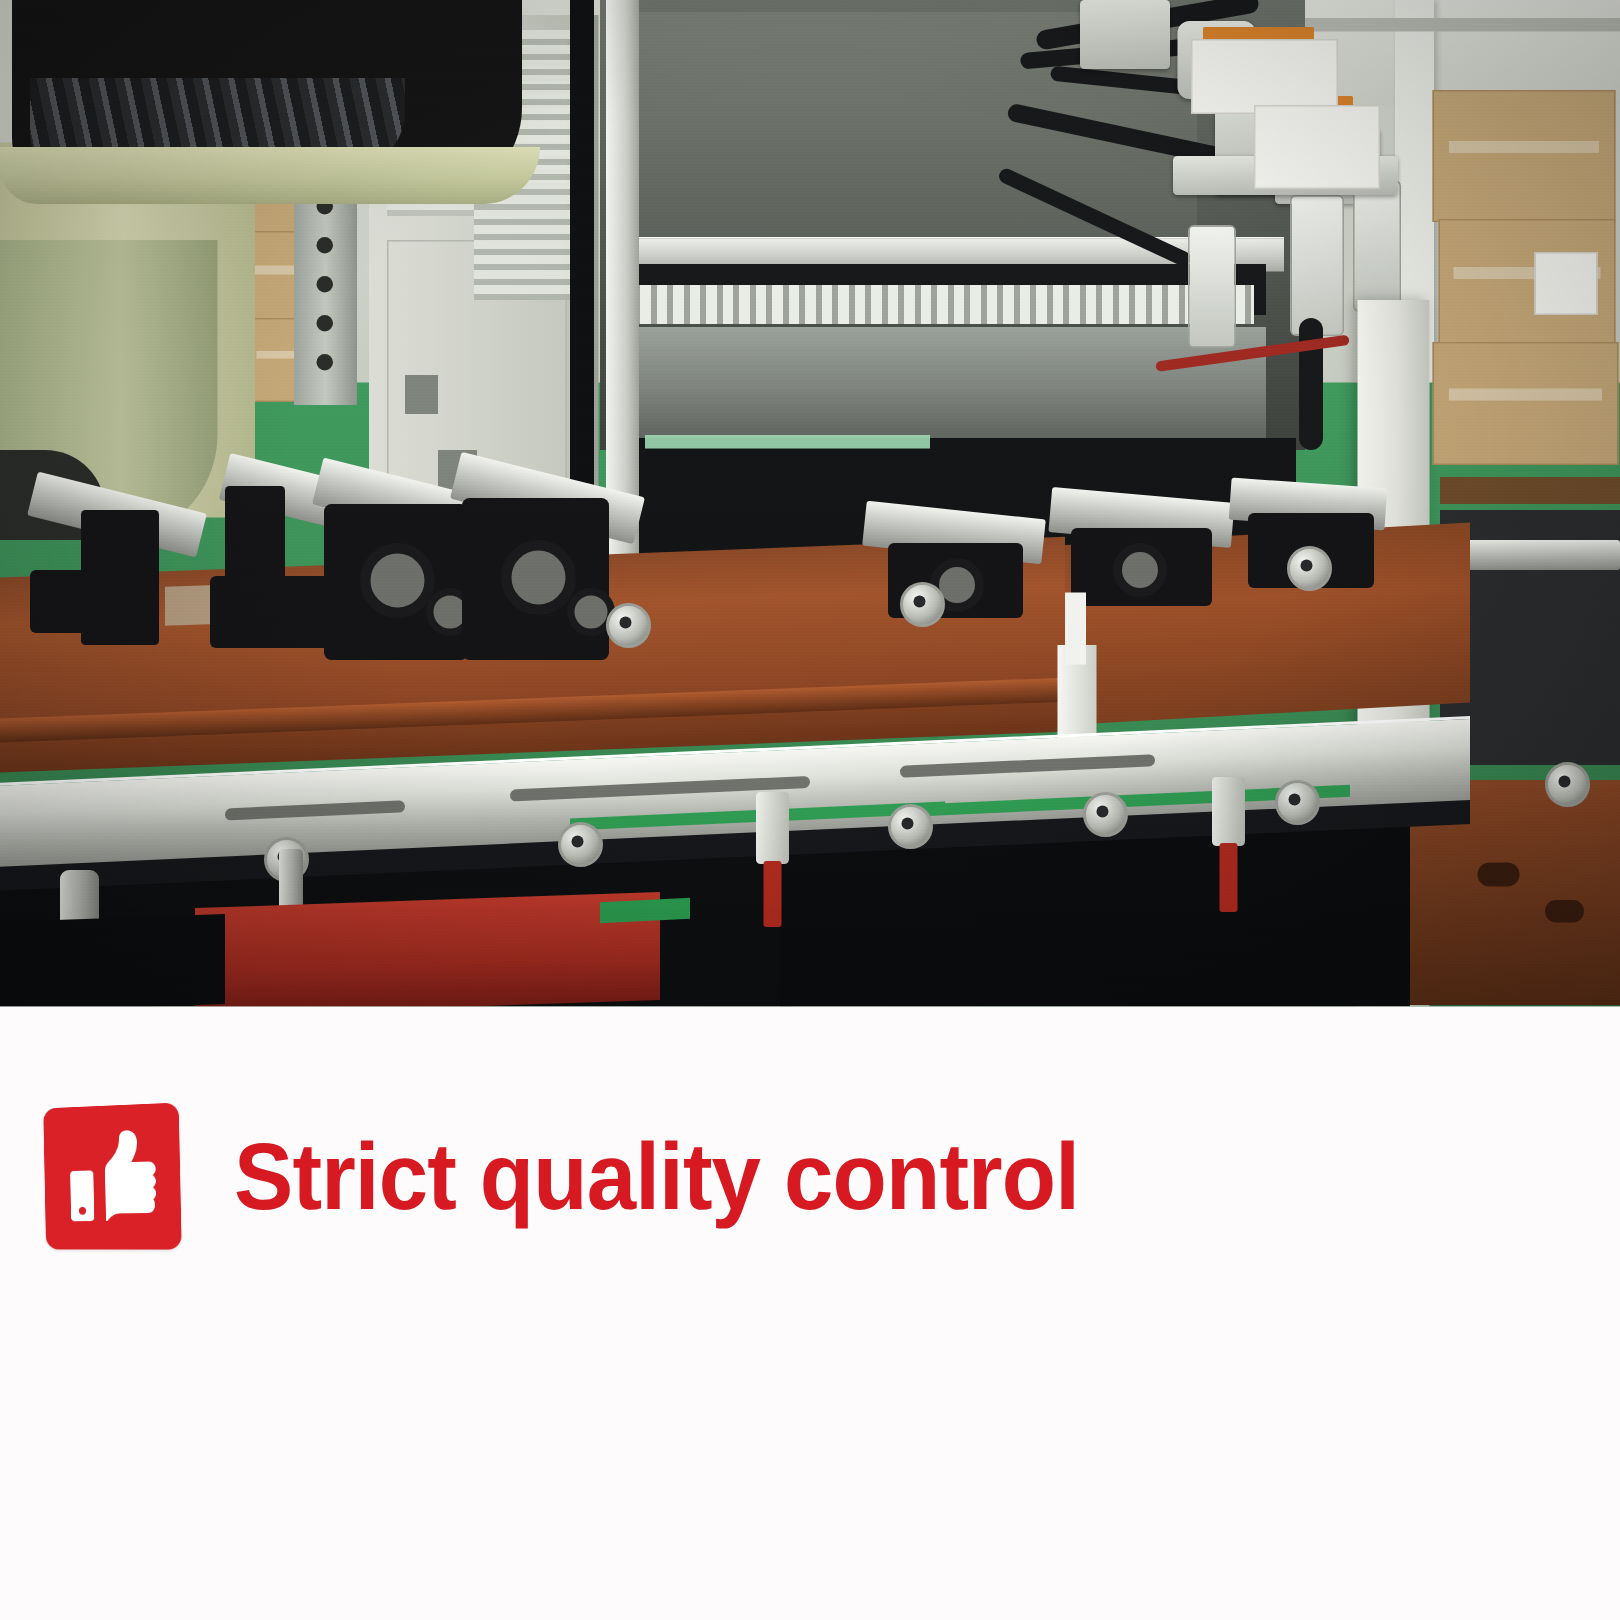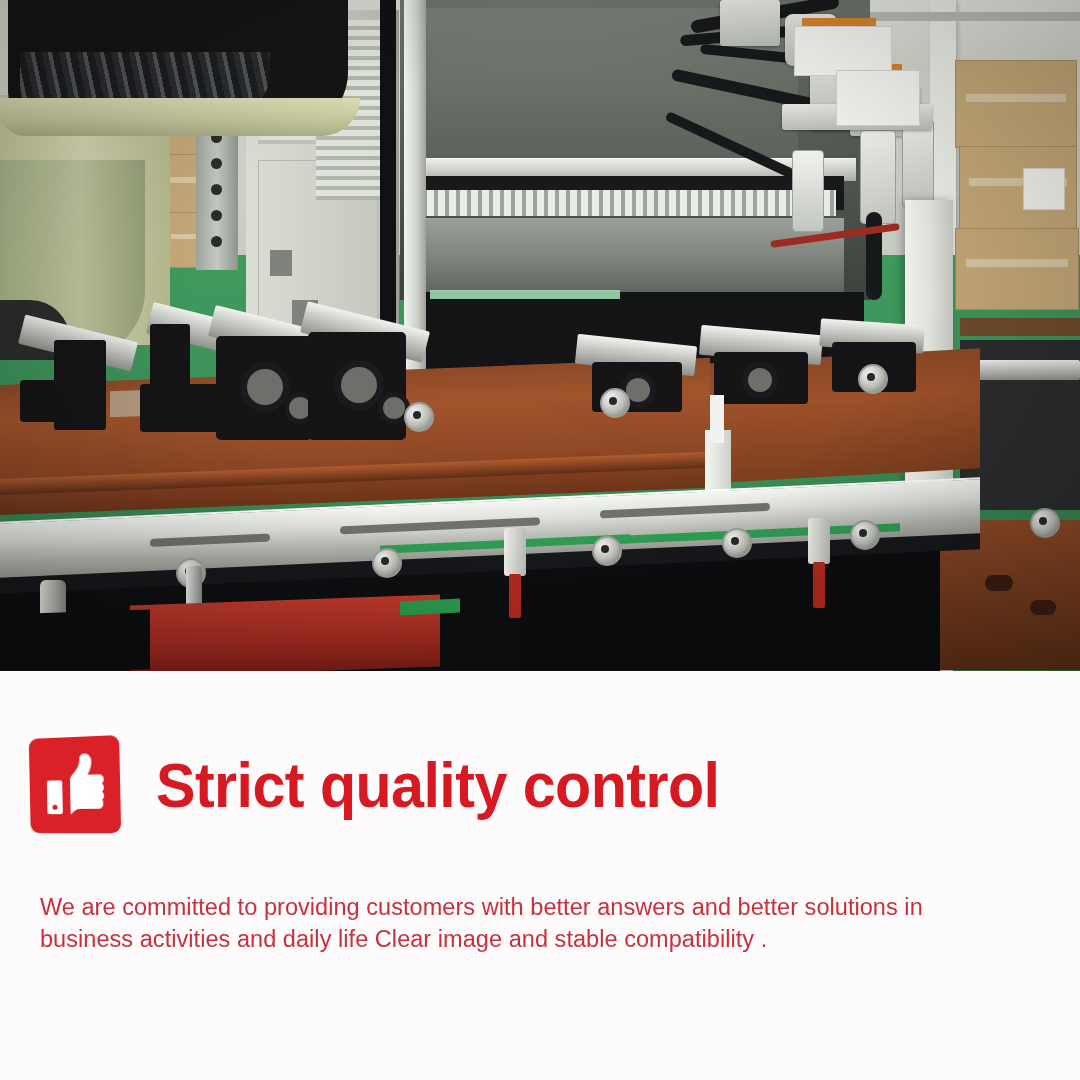--- a/index.html
+++ b/index.html
@@ -383,16 +383,15 @@
                    C57 31 58 32 58 34 C58 36 57 37 56 38
                    C57 39 58 40 58 42 C58 44 57 45 56 46
                    C57 47 57 48 57 50 C57 53 55 55 52 55
                    L34 55 C30 55 27 57 25 60 Z" fill="#ffffff"></path>
         </svg>
       </div>
 
       <div class="headline">Strict quality control</div>
     </div>
 
-    <p class="bodytext">We are committed to providing customers with better answers and better solutions in business activities and daily life Clear image and stable compatibility .</p>
   </div>
 
 </div>
 
 </body></html>

